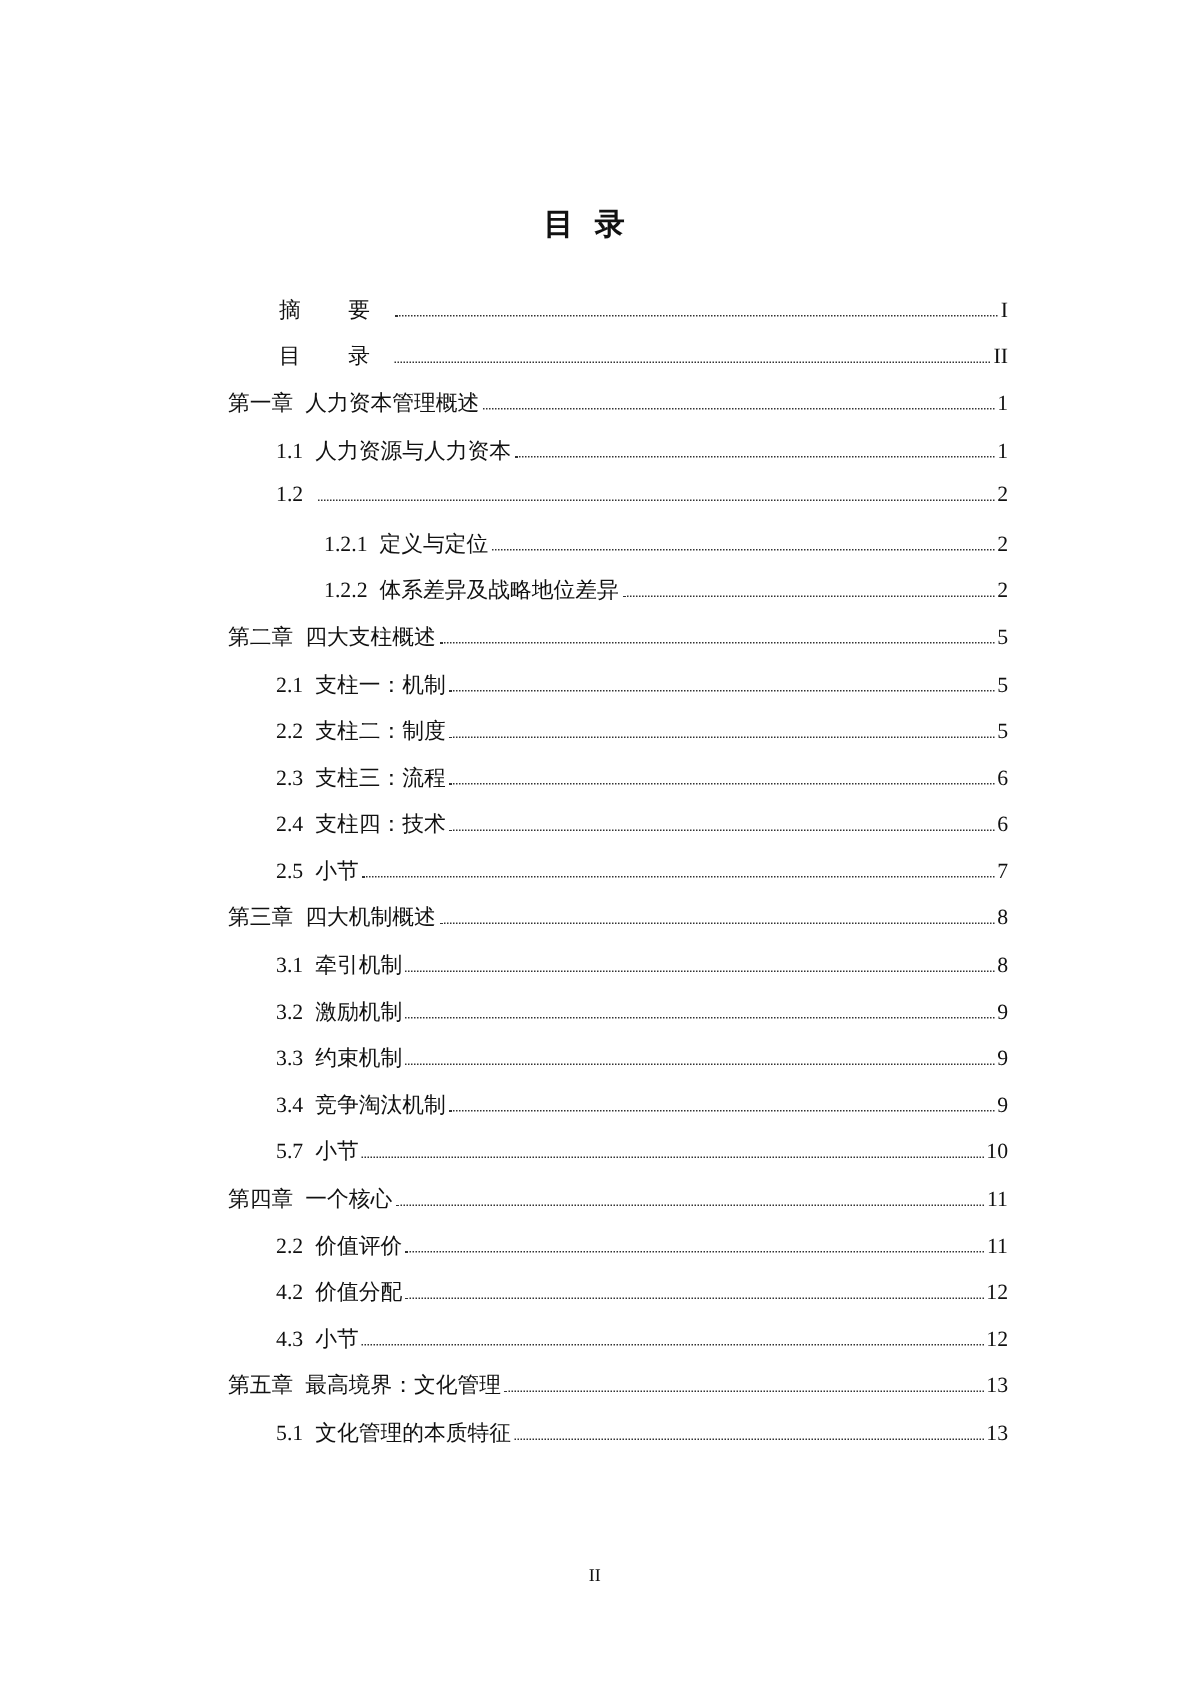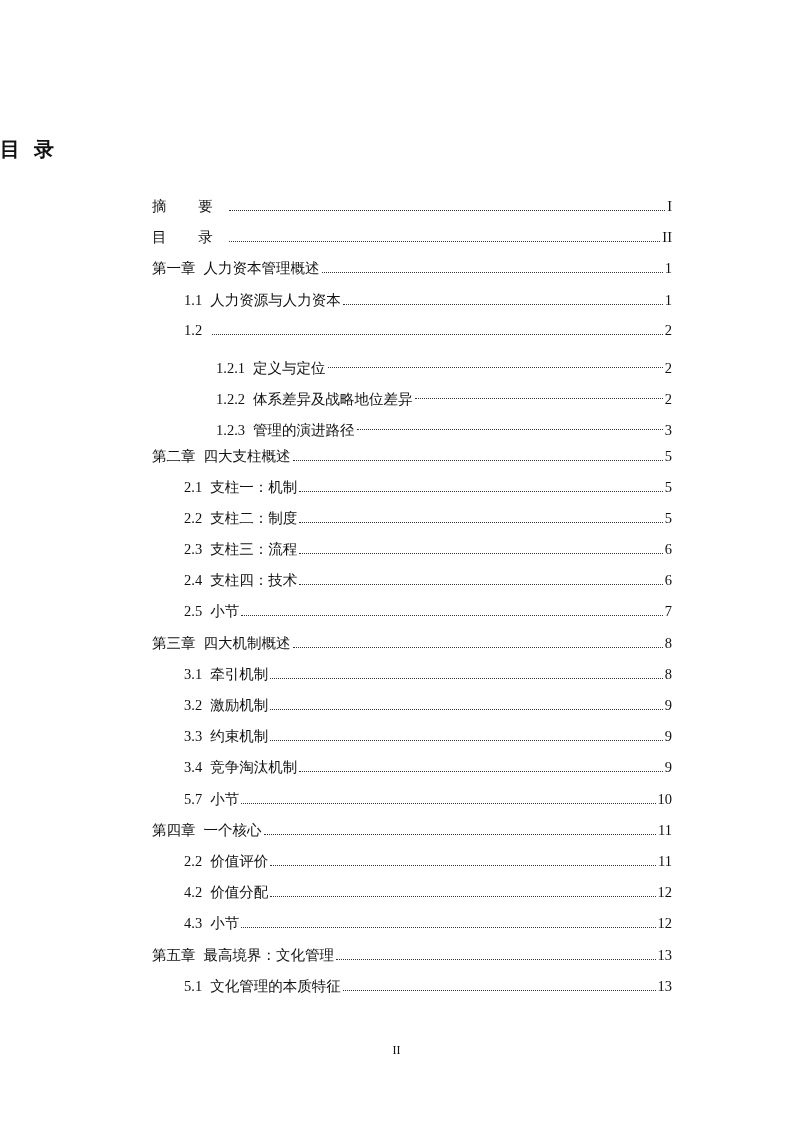--- a/index.html
+++ b/index.html
@@ -1,27 +1,27 @@
 <!DOCTYPE html>
 <html><head>
 <meta charset="utf-8">
 <style>
   html, body { margin: 0; padding: 0; background: #ffffff; }
   body { width: 793px; height: 1122px; position: relative; overflow: hidden;
          font-family: "Liberation Serif", "DejaVu Serif", serif; color: #111; }
-  .title { position: absolute; left: 0; width: 793px; top: 136px; 
+  .title { position: absolute; left: 0; width: 793px; top: 136px; text-align: center;
            font-family: "DejaVu Sans", sans-serif; font-weight: bold; font-size: 20px;
            letter-spacing: 14px; }
   .toc { position: absolute; left: 152px; width: 520px; top: 197px; }
   .row { display: flex; align-items: baseline; height: 31.2px; font-size: 14.5px; }
   .row.l2 { padding-left: 32px; justify-content: center; }
-  .row.l3 { padding-left: 64px; align-items: center; }
+  .row.l3 { padding-left: 64px; }
   .num { margin-right: 8px; white-space: nowrap; }
   .lbl { white-space: nowrap; }
-  .lbl.spaced { letter-spacing: 14px; }
+  .lbl.spaced { letter-spacing: 14px; margin-left: 34px; }
   .dots { flex: 1; border-bottom: 1px dotted #333; margin: 0 2px 4px 2px; height: 1px; }
   .pg { white-space: nowrap; }
   .footer { position: absolute; left: 0; width: 793px; top: 1043px; text-align: center;
             font-size: 12px; }
 </style>
 </head>
 <body>
 
 <div class="title">目录</div>
 
@@ -57,26 +57,20 @@
       <span class="num">1.2.1</span>
       <span class="lbl">定义与定位</span>
       <span class="dots"></span>
       <span class="pg">2</span>
     </div>
     <div class="row l3">
       <span class="num">1.2.2</span>
       <span class="lbl">体系差异及战略地位差异</span>
       <span class="dots"></span>
       <span class="pg">2</span>
-    </div>
-    <div class="row l3">
-      <span class="num">1.2.3</span>
-      <span class="lbl">管理的演进路径</span>
-      <span class="dots"></span>
-      <span class="pg">3</span>
     </div>
     <div class="row l1">
       <span class="num">第二章</span>
       <span class="lbl">四大支柱概述</span>
       <span class="dots"></span>
       <span class="pg">5</span>
     </div>
     <div class="row l2">
       <span class="num">2.1</span>
       <span class="lbl">支柱一：机制</span>

